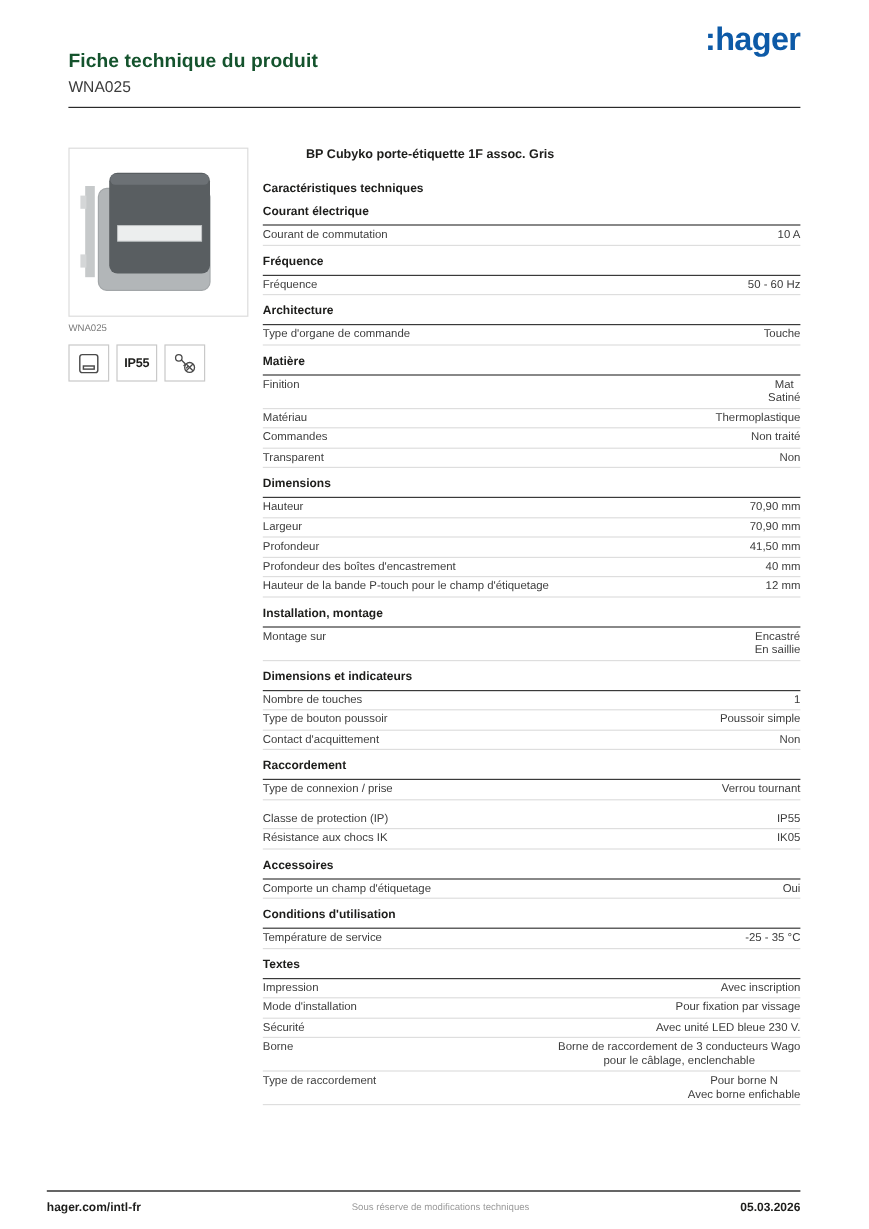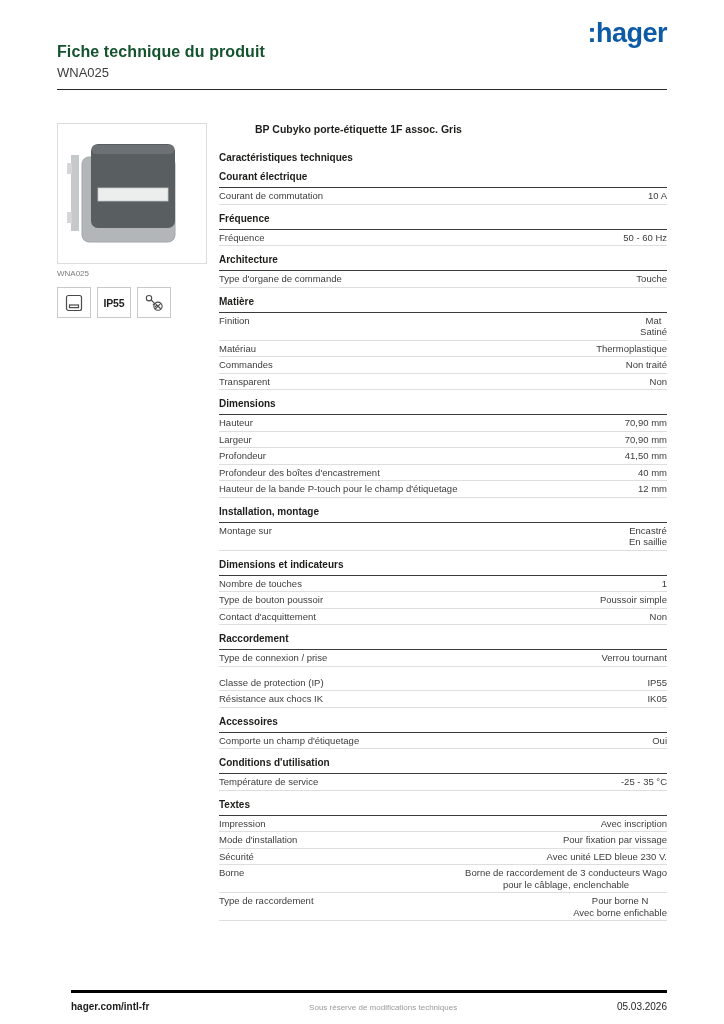--- a/index.html
+++ b/index.html
@@ -34,24 +34,24 @@
   
   .product-title { font-size:10.5px; font-weight:bold; color:#1d1d1b; line-height:13px;padding-left:36px; }
   .specs-heading { font-size:10px; font-weight:bold; color:#1d1d1b; margin-top:16px; }
   .spec-section { margin-top:8px; }
   .spec-title { font-size:10px; font-weight:bold; color:#1d1d1b; padding-bottom:4px; border-bottom:1px solid #3a3a3a; line-height:12px; }
   .spec-row { display:flex; justify-content:space-between; align-items:flex-start; padding:2px 0 2px 0; border-bottom:1px solid #dedede; font-size:9.5px; line-height:11.5px; color:#3c3c3c; }
   .spec-label { text-align:left; padding-right:10px; }
   .spec-value { text-align:center; white-space:pre-line; margin-left:auto; flex-shrink:0; max-width:62%; }
 
   
-  .footer { position:absolute; left:71px; right:57px; bottom:12px; border-top:3px solid #000000; padding-top:8px; display:flex; justify-content:space-between; align-items:flex-end; }
+  .footer { position:absolute; left:39px; right:57px; bottom:12px; border-top:1px solid #000000; padding-top:8px; display:flex; justify-content:space-between; align-items:flex-start; }
   .footer-left { font-size:10px; font-weight:bold; color:#1d1d1b; }
   .footer-center { font-size:8px; color:#9a9a9a; }
-  .footer-right { font-size:10px; font-weight:normal; color:#1d1d1b; }
+  .footer-right { font-size:10px; font-weight:bold; color:#1d1d1b; }
 
   svg { display:block; }
 </style>
 </head>
 <body>
 
 <div class="page">
 
   <header class="header">
     <div>

